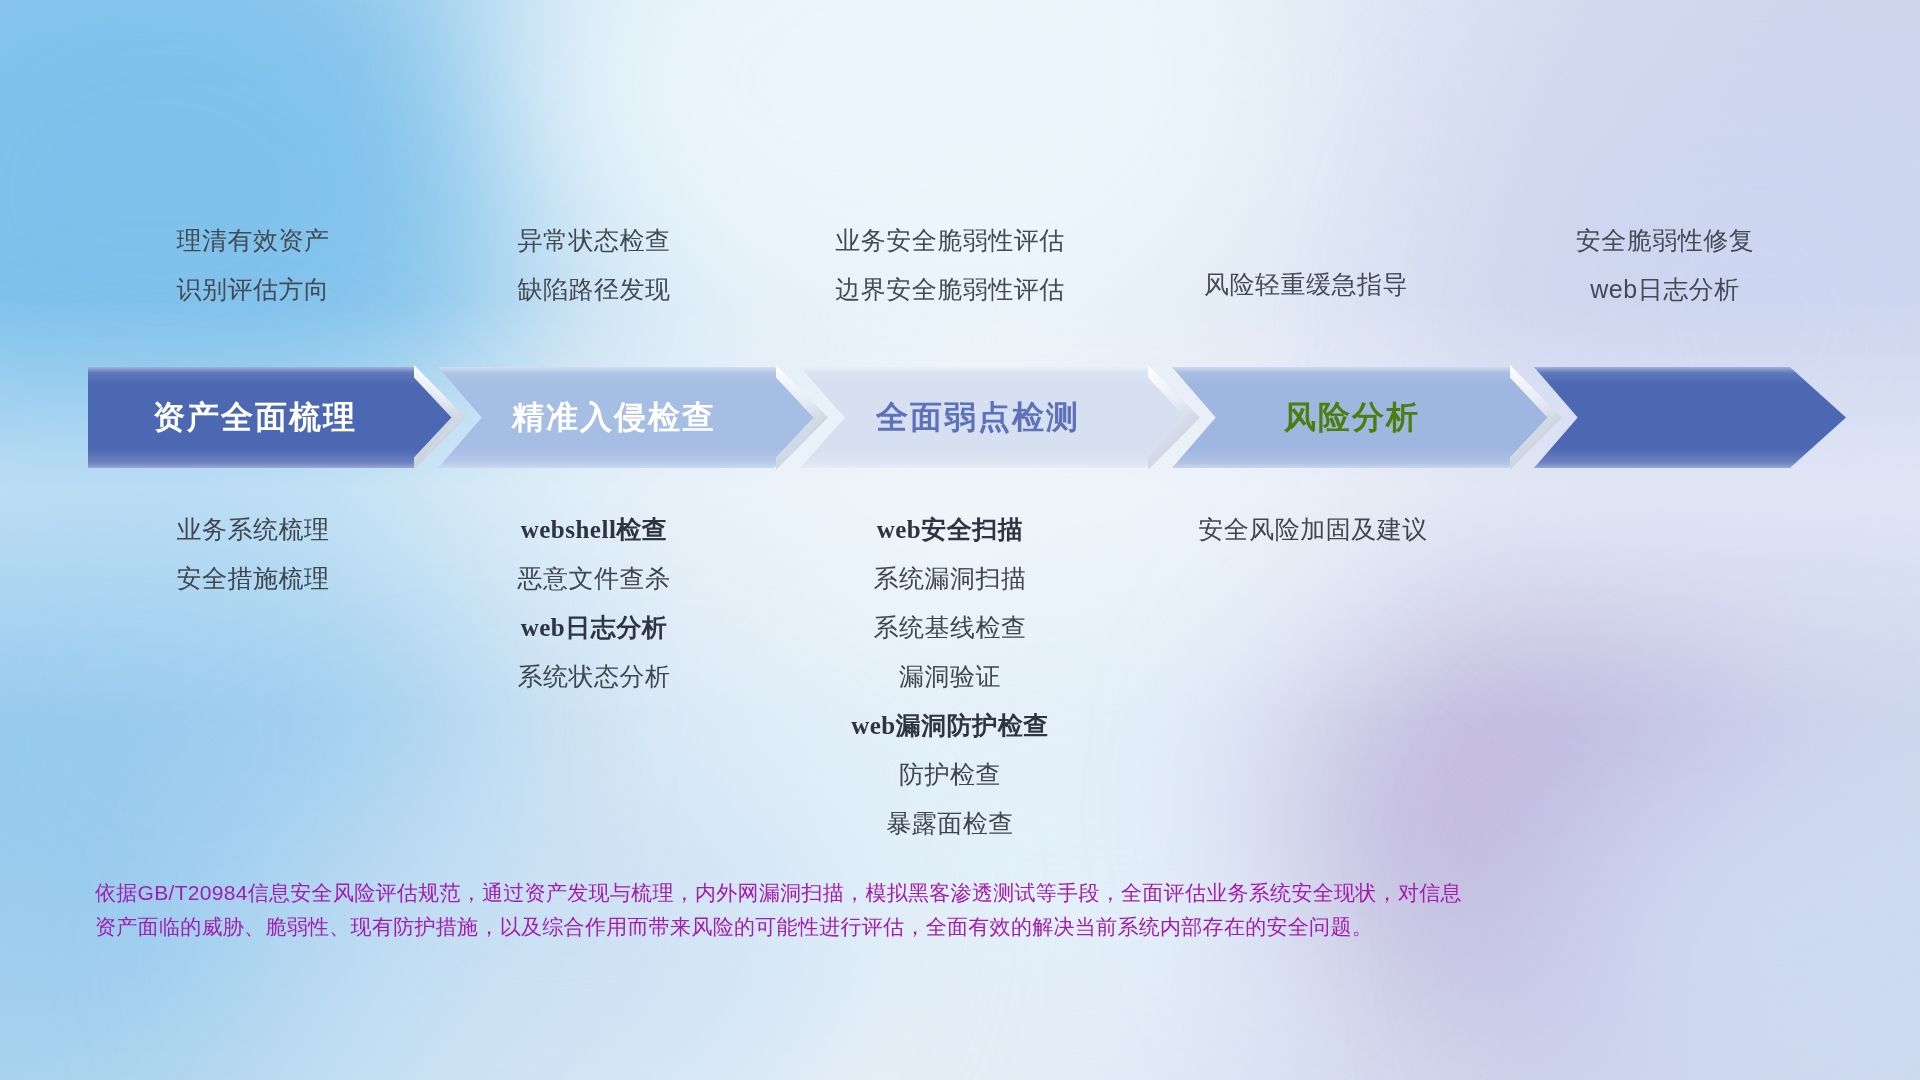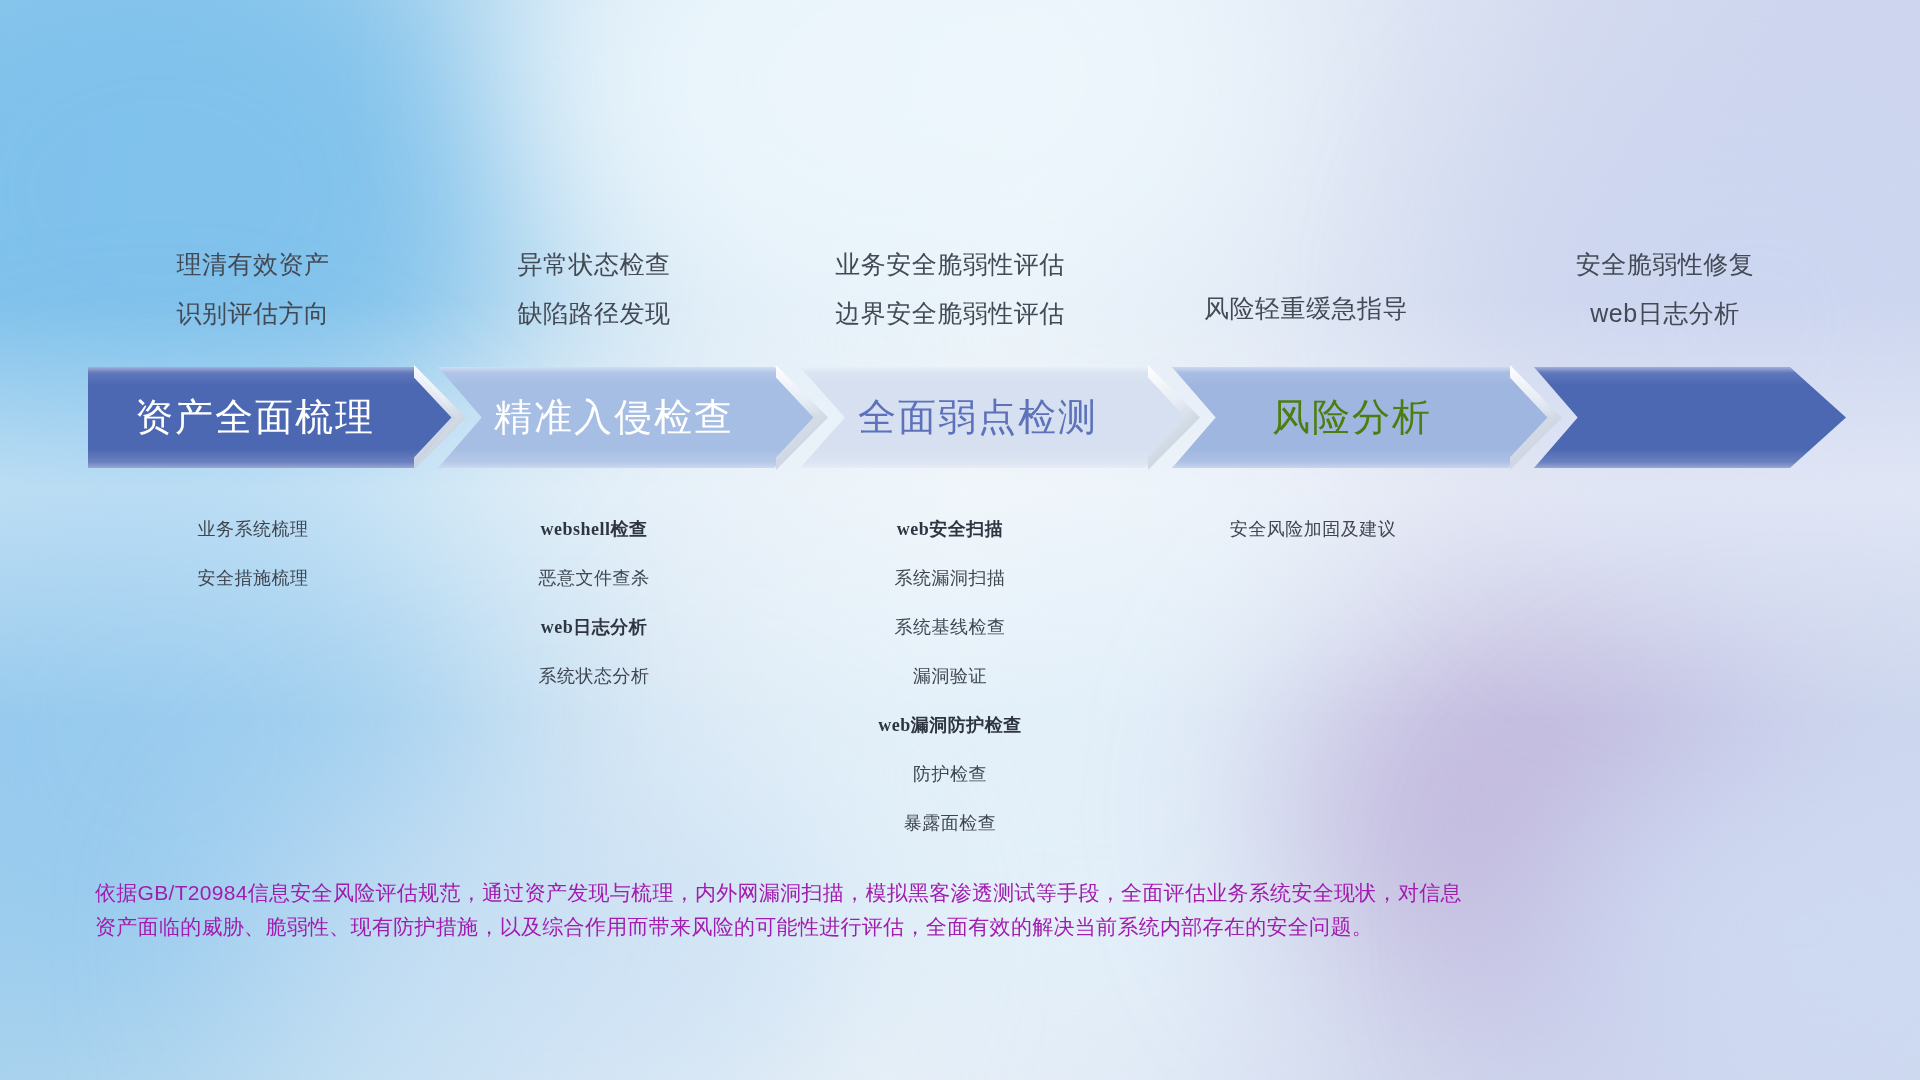--- a/index.html
+++ b/index.html
@@ -38,38 +38,38 @@
   .bg-sheen {
     position:absolute; left:0; top:300px; width:100%; height:420px;
     background:linear-gradient(180deg, rgba(255,255,255,0) 0%, rgba(255,255,255,.38) 45%, rgba(255,255,255,0) 100%);
   }
 
   
   #stage { position:absolute; inset:0; z-index:2; }
 
   
   .top-row {
-    position:absolute; left:88px; top:240px; width:1760px; height:112px;
+    position:absolute; left:88px; top:216px; width:1760px; height:112px;
     display:flex;
   }
   .bottom-row {
     position:absolute; left:88px; top:505px; width:1760px;
     display:flex; align-items:flex-start;
   }
   .col {
     display:flex; flex-direction:column; align-items:center;
     color:#3b4350;
   }
   .top-row .col { justify-content:flex-start; }
   .label-line {
     font-size:25px; line-height:49px; letter-spacing:.5px;
     color:#434a55; white-space:nowrap; font-weight:400;
   }
   .item-line {
-    font-size:18px; line-height:49px; letter-spacing:.5px;
+    font-size:25px; line-height:49px; letter-spacing:.5px;
     color:#3f4650; white-space:nowrap; font-weight:400;
   }
   .item-line.em { font-weight:700; color:#2e3540;font-family:Liberation Serif, serif; }
 
   
   .c1 { width:330px; }
   .c2 { width:352px; }
   .c3 { width:360px; }
   .c4 { width:352px; }
   .c5 { width:366px; }
@@ -98,21 +98,21 @@
       linear-gradient(180deg,
         rgba(255,255,255,.48) 0px,
         rgba(255,255,255,.10) 6px,
         rgba(255,255,255,0) 18px,
         rgba(255,255,255,0) 82px,
         rgba(255,255,255,.16) 95px,
         rgba(255,255,255,.42) 101px);
   }
   .chev .txt {
     position:relative; z-index:3;
-    font-size:38px; font-weight:400; letter-spacing:2px;
+    font-size:32px; font-weight:700; letter-spacing:2px;
     white-space:nowrap;
   }
   
   .sep {
     position:absolute; top:-2px; height:105px; width:52px; z-index:1;
     background:linear-gradient(135deg,#ffffff 0%, #e8eef6 40%, #c9d2de 70%, #eef2f8 100%);
     clip-path:polygon(0% 0%, 100% 50%, 0% 100%, 0% 88%, 72% 50%, 0% 12%);
     opacity:.95;
   }
 

